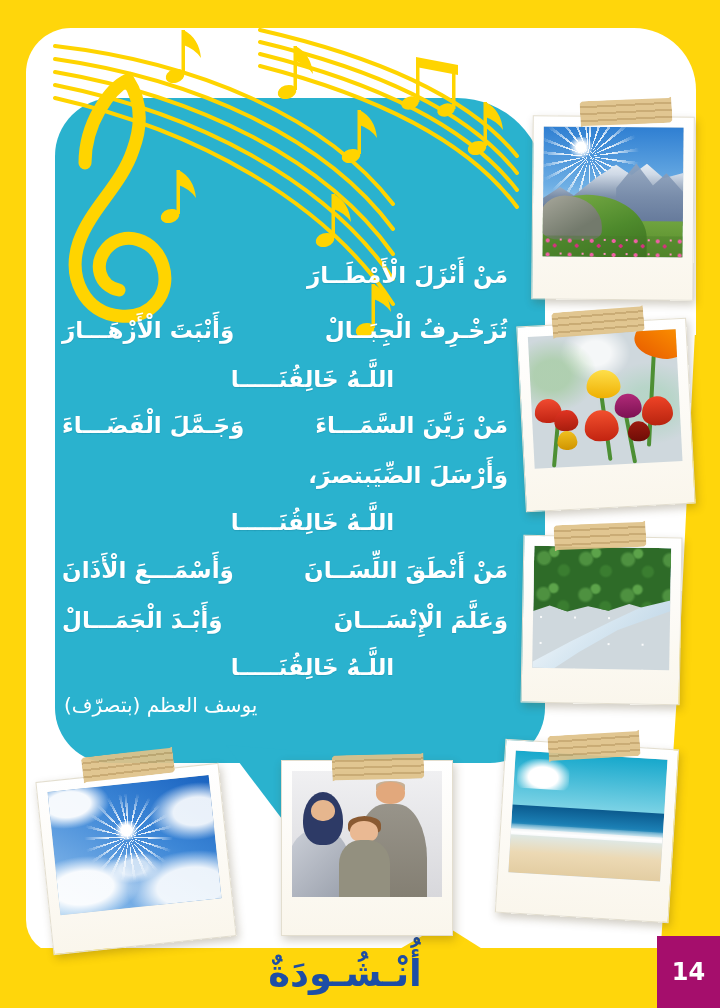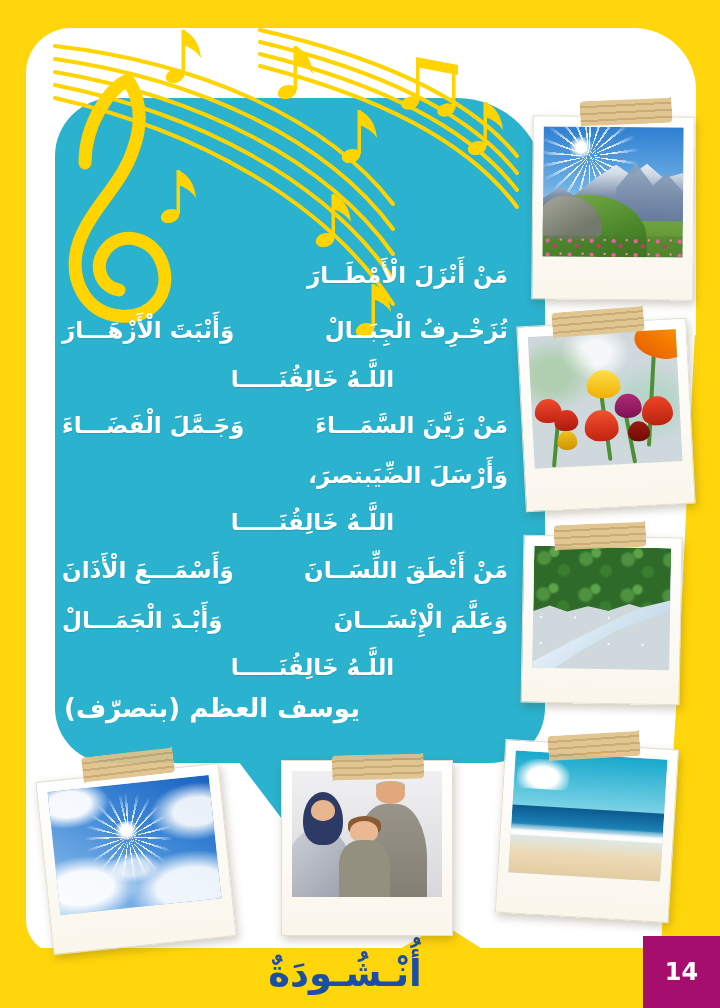--- a/index.html
+++ b/index.html
@@ -22,21 +22,21 @@
   .title-box{position:absolute;left:187px;top:190px;width:222px;height:64px;
     background:#fff;border-radius:18px;z-index:5;display:flex;align-items:center;
     justify-content:center;box-shadow:0 2px 0 rgba(255,255,255,.6);}
   .title-box span{color:#1D4EA5;font-weight:bold;font-size:31px;direction:rtl;}
   
   .row{position:absolute;left:62px;width:446px;display:flex;direction:rtl;
     justify-content:space-between;z-index:5;color:#fff;font-weight:bold;
     font-size:23px;text-shadow:0 1px 1px rgba(0,70,90,.15);}
   .row.refrain{justify-content:center;padding-left:55px;width:391px;}
   .attr-line{position:absolute;left:64px;top:693px;z-index:5;color:#fff;
-    font-weight:bold;font-size:26px;direction:rtl;}
+    font-weight:normal;font-size:20px;direction:rtl;}
   
   .polaroid{position:absolute;background:linear-gradient(180deg,#ffffff,#faf6ec);
     border:1px solid #e3decf;box-shadow:2px 4px 9px rgba(70,55,20,.25);z-index:6;}
   .photo{position:absolute;left:10px;right:10px;top:10px;bottom:42px;overflow:hidden;
     background:#cfd8dd;}
   .photo>div{position:absolute;}
   .tape{position:absolute;width:92px;height:26px;background:#DFC289;opacity:.93;
     z-index:7;box-shadow:0 1px 3px rgba(90,70,30,.25);
     background-image:repeating-linear-gradient(180deg,rgba(160,124,64,0) 0 5px,rgba(160,124,64,.4) 5px 7px);
     clip-path:polygon(0 10%,3% 0,97% 5%,100% 0,100% 90%,97% 100%,3% 95%,0 100%);}
@@ -121,21 +121,21 @@
   .b-surf{top:60%;left:0;width:100%;height:12%;
     background:linear-gradient(180deg,rgba(255,255,255,.2),#ffffff 55%,rgba(255,255,255,.6));}
   .b-sand{bottom:0;left:0;width:100%;height:31%;
     background:linear-gradient(180deg,#dfe8e4,#ecd9b4 45%,#e3cda2);}
   
   .band{position:absolute;left:0;top:948px;width:720px;height:60px;background:#FFD60B;z-index:4;}
   .band-tail{position:absolute;left:398px;top:924px;width:86px;height:26px;background:#FFD60B;
     z-index:4;clip-path:polygon(0 100%,52% 0,100% 100%);}
   .anasheed{position:absolute;left:0;top:952px;width:690px;text-align:center;z-index:5;
     color:#1D4EA5;font-weight:bold;font-size:37px;direction:rtl;}
-  .page-num{position:absolute;right:0;bottom:0;width:77px;height:72px;background:#A50E6C;
+  .page-num{position:absolute;right:0;bottom:0;width:63px;height:72px;background:#A50E6C;
     z-index:8;display:flex;align-items:center;justify-content:center;
     color:#fff;font-weight:bold;font-size:24px;}
 </style>
 </head>
 <body>
 
 <div class="canvas">
   <div class="sheet"></div>
   <div class="right-wedge"></div>
 

